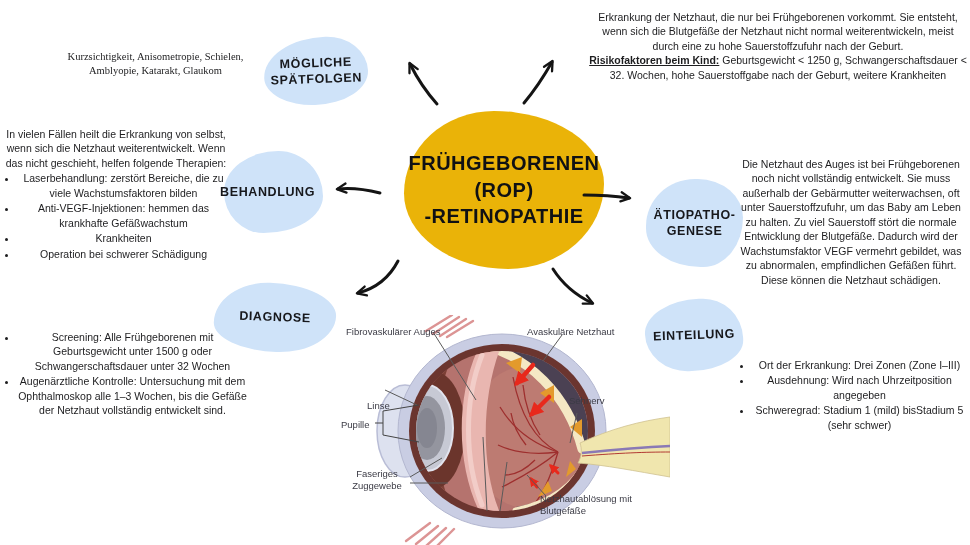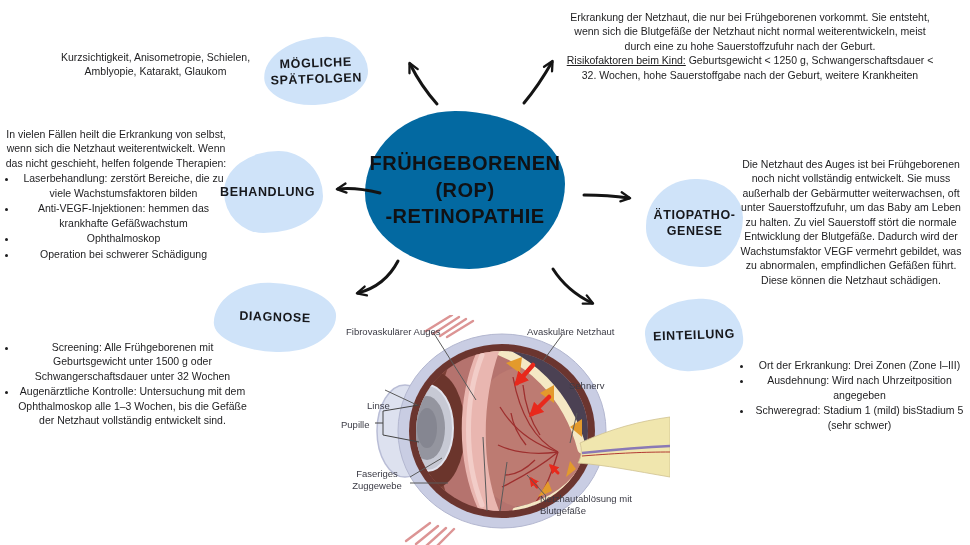--- a/index.html
+++ b/index.html
@@ -8,31 +8,31 @@
 
   
   .blob { position:absolute; background:#cfe3f9; display:flex; align-items:center; justify-content:center;
           text-align:center; z-index:1; }
   .blob-label { font-weight:700; font-size:12.5px; letter-spacing:.6px; line-height:1.3; color:#17181c; padding:0 8px; }
   .b-spaet { left:264px; top:37px;  width:104px; height:68px; border-radius:60% 40% 52% 48% / 58% 52% 48% 42%; transform:rotate(-2deg); }
   .b-behand{ left:224px; top:151px; width:99px;  height:82px; border-radius:55% 45% 60% 40% / 50% 55% 45% 50%;justify-content:flex-end; }
   .b-diag  { left:214px; top:283px; width:122px; height:69px; border-radius:45% 55% 48% 52% / 60% 45% 55% 40%; transform:rotate(2deg); }
   .b-aetio { left:646px; top:179px; width:97px;  height:88px; border-radius:52% 48% 42% 58% / 55% 45% 58% 45%; }
   .b-eintl { left:645px; top:299px; width:98px;  height:72px; border-radius:58% 42% 55% 45% / 48% 58% 42% 55%; transform:rotate(-2deg); }
-  .b-center{ left:365px; top:111px; width:200px; height:158px; background:#0369a1;
+  .b-center{ left:404px; top:111px; width:200px; height:158px; background:#eab308;
              border-radius:45% 55% 48% 52% / 52% 46% 54% 48%; }
   .center-title { font-weight:700; font-size:20px; letter-spacing:.5px; line-height:1.32; text-align:center; color:#101114; }
 
   
   .txt { position:absolute; font-size:10.5px; line-height:1.38; z-index:3; }
   .ctr { text-align:center; }
   .txt p { margin:0; }
   ul.bul { margin:1px 0 0 0; padding-left:15px; text-align:left; }
   ul.bul li { margin:0 0 1px 0;text-align:center; }
-  .u { text-decoration:underline; }
+  .u { text-decoration:underline;font-weight:bold; }
 
   
   .overlay { position:absolute; left:0; top:0; z-index:2; pointer-events:none; }
   .eye-svg { position:absolute; left:330px; top:315px; z-index:2; }
 
   
   .eyelab { position:absolute; font-size:9.5px; line-height:1.25; color:#3b3b45; z-index:3; white-space:nowrap; }
   .eyelab.wrap { white-space:normal; }
 </style>
 </head>
@@ -72,38 +72,38 @@
     <g fill="none" stroke="#141414" stroke-width="3" stroke-linecap="round">
       <path d="M437,104 Q421,86 410,64" marker-end="url(#ah)"></path>
       <path d="M524,103 Q539,85 552,62" marker-end="url(#ah)"></path>
       <path d="M380,193 Q356,187 338,189" marker-end="url(#ah)"></path>
       <path d="M584,195 Q608,195 629,198" marker-end="url(#ah)"></path>
       <path d="M398,261 Q385,286 358,293" marker-end="url(#ah)"></path>
       <path d="M553,269 Q567,291 592,303" marker-end="url(#ah)"></path>
     </g>
   </svg>
 
-  <div class="txt ctr" style="left:48px; top:50px; width:215px;">Kurzsichtigkeit, Anisometropie, Schielen, Amblyopie, Katarakt, Glaukom</div>
-
-  <div class="txt ctr" style="left:560px; top:10px; width:380px;">
+  <div class="txt ctr" style="left:48px; top:50px; width:215px;font-family:Liberation Serif, serif;">Kurzsichtigkeit, Anisometropie, Schielen, Amblyopie, Katarakt, Glaukom</div>
+
+  <div class="txt ctr" style="left:588px; top:10px; width:380px;">
     <p>Erkrankung der Netzhaut, die nur bei Frühgeborenen vorkommt. Sie entsteht, wenn sich die Blutgefäße der Netzhaut nicht normal weiterentwickeln, meist durch eine zu hohe Sauerstoffzufuhr nach der Geburt.</p>
     <p><span class="u">Risikofaktoren beim Kind:</span><span> Geburtsgewicht &lt; 1250 g, Schwangerschaftsdauer &lt; 32. Wochen, hohe Sauerstoffgabe nach der Geburt, weitere Krankheiten</span></p>
   </div>
 
   <div class="txt" style="left:3px; top:127px; width:226px;">
     <p class="ctr">In vielen Fällen heilt die Erkrankung von selbst, wenn sich die Netzhaut weiterentwickelt. Wenn das nicht geschieht, helfen folgende Therapien:</p>
     <ul class="bul">
       <li>Laserbehandlung: zerstört Bereiche, die zu viele Wachstumsfaktoren bilden</li>
       <li>Anti-VEGF-Injektionen: hemmen das krankhafte Gefäßwachstum</li>
-      <li>Ophthalmoskop</li>
+      <li>Krankheiten</li>
       <li>Operation bei schwerer Schädigung</li>
     </ul>
   </div>
 
-  <div class="txt" style="left:3px; top:339px; width:244px;">
+  <div class="txt" style="left:3px; top:329px; width:244px;">
     <ul class="bul">
       <li>Screening: Alle Frühgeborenen mit Geburtsgewicht unter 1500 g oder Schwangerschaftsdauer unter 32 Wochen</li>
       <li>Augenärztliche Kontrolle: Untersuchung mit dem Ophthalmoskop alle 1–3 Wochen, bis die Gefäße der Netzhaut vollständig entwickelt sind.</li>
     </ul>
   </div>
 
   <div class="txt ctr" style="left:735px; top:157px; width:232px;">Die Netzhaut des Auges ist bei Frühgeborenen noch nicht vollständig entwickelt. Sie muss außerhalb der Gebärmutter weiterwachsen, oft unter Sauerstoffzufuhr, um das Baby am Leben zu halten. Zu viel Sauerstoff stört die normale Entwicklung der Blutgefäße. Dadurch wird der Wachstumsfaktor VEGF vermehrt gebildet, was zu abnormalen, empfindlichen Gefäßen führt. Diese können die Netzhaut schädigen.</div>
 
   <div class="txt" style="left:738px; top:357px; width:228px;">
     <ul class="bul">
@@ -217,17 +217,17 @@
     </g>
     <g stroke="#444" stroke-width="1" fill="none">
       <path d="M45,108 L53,108 M53,96 L53,120 M53,96 L89,90 M53,120 L89,127"></path>
     </g>
   </svg>
 
   <div class="eyelab" style="left:346px; top:326px;">Fibrovaskulärer Auges</div>
   <div class="eyelab" style="left:527px; top:326px;">Avaskuläre Netzhaut</div>
   <div class="eyelab" style="left:356px; top:400px;margin-left:11px;">Linse</div>
   <div class="eyelab" style="left:341px; top:419px;">Pupille</div>
-  <div class="eyelab" style="left:569px; top:380px;">Sehnerv</div>
+  <div class="eyelab" style="left:569px; top:395px;">Sehnerv</div>
   <div class="eyelab wrap" style="left:346px; top:468px; width:62px; text-align:center;">Faseriges Zuggewebe</div>
   <div class="eyelab wrap" style="left:540px; top:493px; width:98px;">Netzhautablösung mit Blutgefäße</div>
 
 </div>
 
 </body></html>

